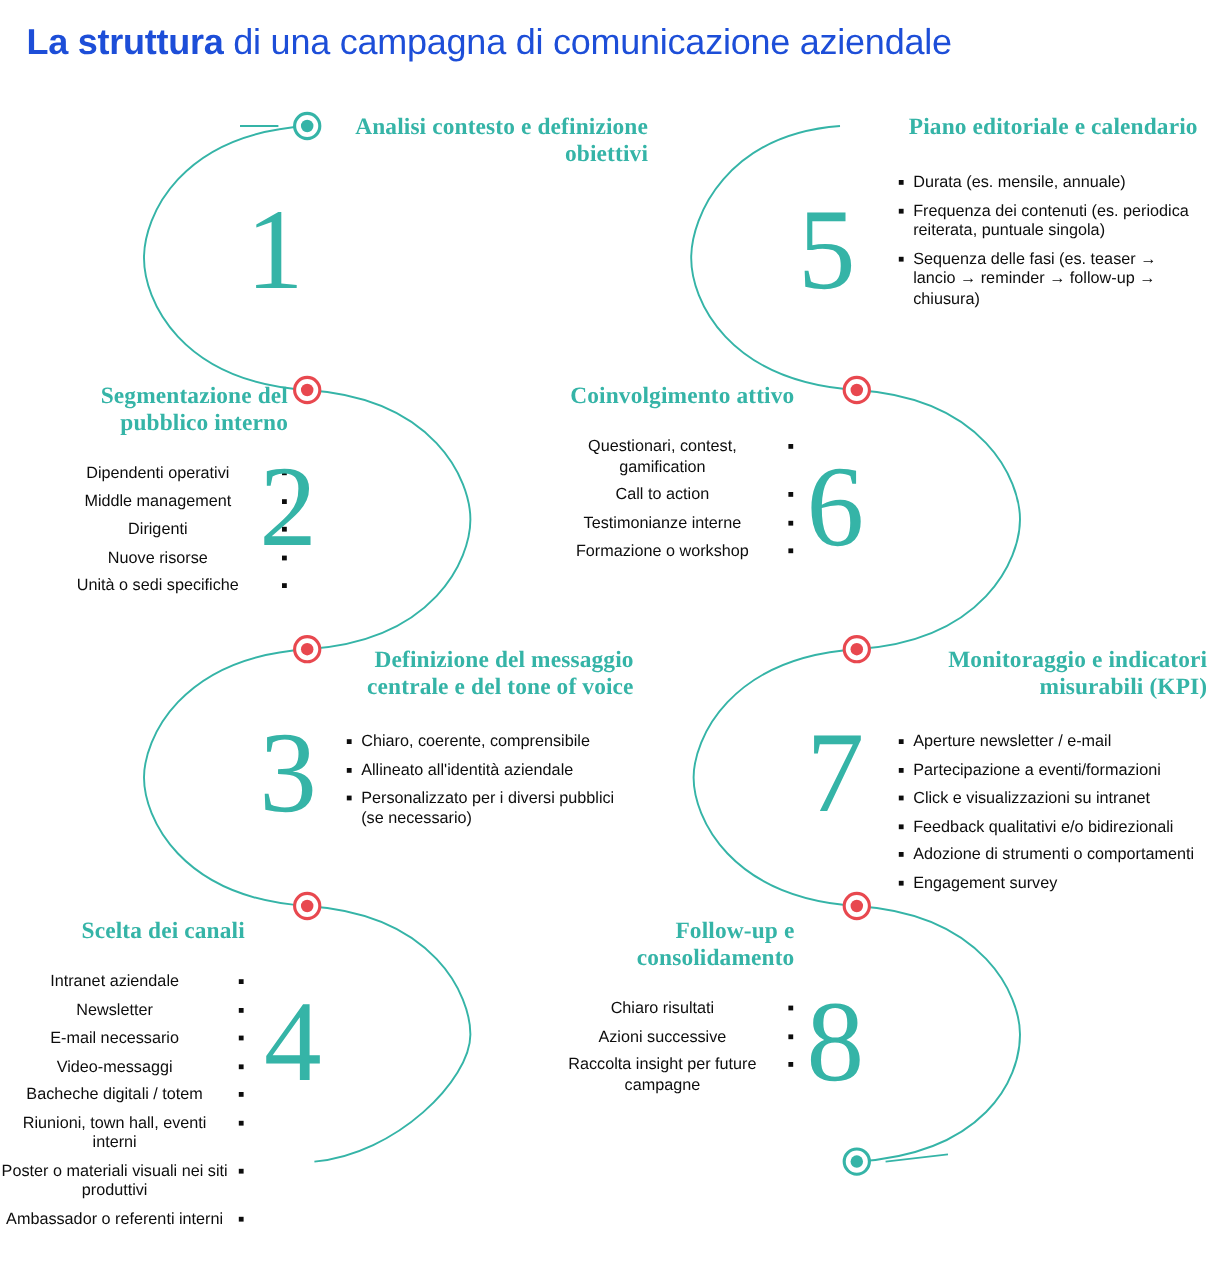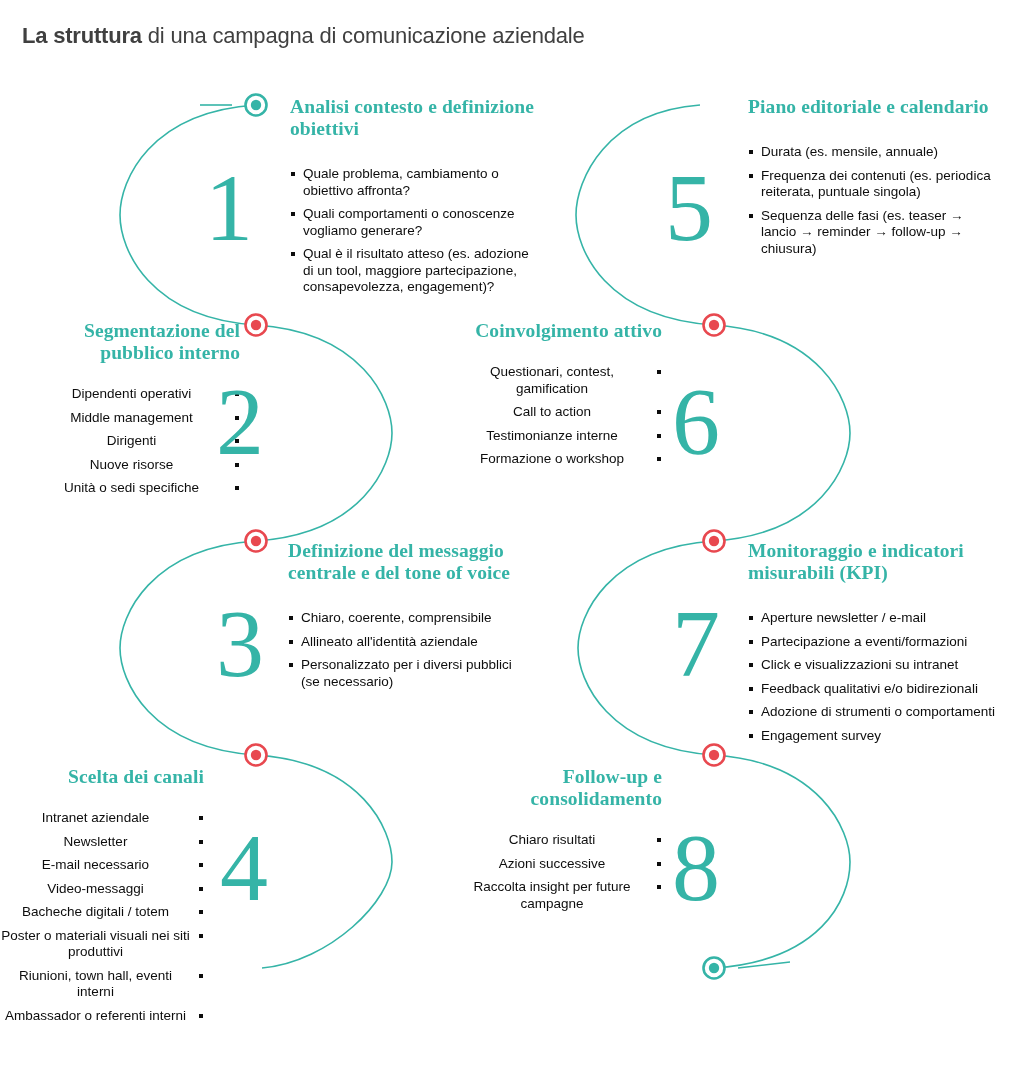--- a/index.html
+++ b/index.html
@@ -9,22 +9,22 @@
     font-family:"Liberation Sans", sans-serif;
     position:relative;
     overflow:hidden;
   }
   #stage{position:relative;width:1015px;height:1068px;}
 
   
   .title{
     position:absolute;left:22px;top:18px;
     font-family:"Liberation Sans", sans-serif;
-    font-size:22px;line-height:36px;
-    color:#404040;
+    font-size:30px;line-height:36px;
+    color:#1d4ed8;
     letter-spacing:-0.2px;
     white-space:nowrap;
   }
   .title .strong{font-weight:bold;}
   .title .rest{font-weight:normal;}
 
   
   #connectors{position:absolute;left:0;top:0;width:1015px;height:1068px;}
 
   
@@ -66,21 +66,21 @@
     width:4px;height:4px;
     background:#0d0d0d;
   }
   
   .ralign .heading{text-align:right;}
   ul.items.right{text-align:center;}
   ul.items.right li{padding-left:0;padding-right:13px;}
   ul.items.right li:before{left:auto;right:1px;}
 
   
-  .hd-left{text-align:left;}
+  .hd-left{text-align:right;}
 </style>
 </head>
 <body>
 
 <div id="stage">
 
   <div class="title">
     <span class="strong">La struttura</span><span class="rest"> di una campagna di comunicazione aziendale</span>
   </div>
 
@@ -104,25 +104,20 @@
       <path d="M714,755 C820,762 850,830 850,862 C850,900 820,961 714,968"></path>
 
       <path d="M232,105 L200,105"></path>
 
       <path d="M738,968 L790,962"></path>
     </g>
   </svg>
 
   <div class="block" style="left:290px;top:96px;width:250px;">
     <div class="heading hd-left">Analisi contesto e definizione obiettivi</div>
-    <ul class="items" style="margin-top:26px;">
-      <li>Quale problema, cambiamento o obiettivo affronta?</li>
-      <li>Quali comportamenti o conoscenze vogliamo generare?</li>
-      <li>Qual è il risultato atteso (es. adozione di un tool, maggiore partecipazione, consapevolezza, engagement)?</li>
-    </ul>
   </div>
   <div class="bignum" style="left:205px;top:160px;">1</div>
 
   <div class="block ralign" style="left:0px;top:320px;width:204px;padding-left:36px;">
     <div class="heading">Segmentazione del pubblico interno</div>
     <ul class="items right" style="margin-top:22px;">
       <li>Dipendenti operativi</li>
       <li>Middle management</li>
       <li>Dirigenti</li>
       <li>Nuove risorse</li>
@@ -142,22 +137,22 @@
   <div class="bignum" style="left:216px;top:596px;">3</div>
 
   <div class="block ralign" style="left:0px;top:766px;width:204px;">
     <div class="heading">Scelta dei canali</div>
     <ul class="items right" style="margin-top:22px;">
       <li>Intranet aziendale</li>
       <li>Newsletter</li>
       <li>E-mail necessario</li>
       <li>Video-messaggi</li>
       <li>Bacheche digitali / totem</li>
+      <li>Riunioni, town hall, eventi interni</li>
       <li>Poster o materiali visuali nei siti produttivi</li>
-      <li>Riunioni, town hall, eventi interni</li>
       <li>Ambassador o referenti interni</li>
     </ul>
   </div>
   <div class="bignum" style="left:220px;top:820px;">4</div>
 
   <div class="block" style="left:748px;top:96px;width:250px;">
     <div class="heading hd-left">Piano editoriale e calendario</div>
     <ul class="items" style="margin-top:26px;">
       <li>Durata (es. mensile, annuale)</li>
       <li>Frequenza dei contenuti (es. periodica reiterata, puntuale singola)</li>

